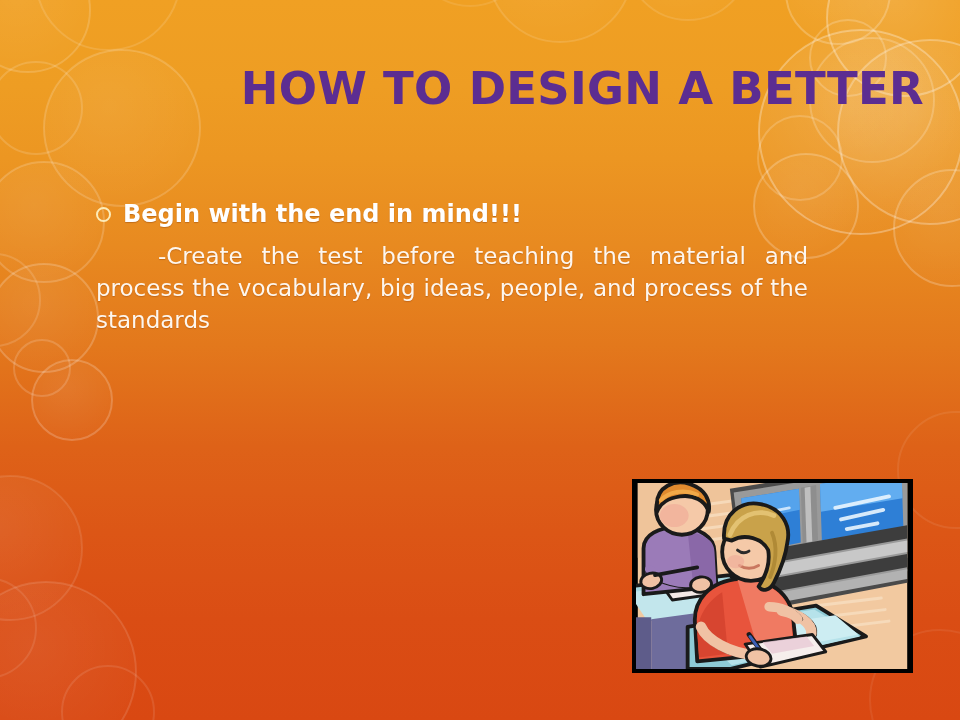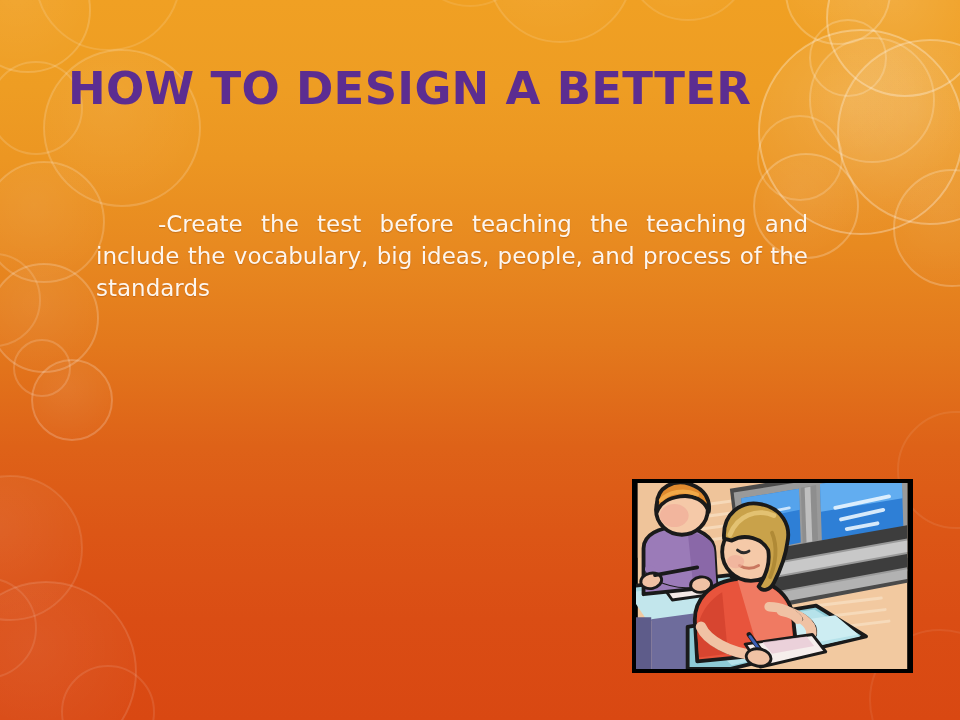--- a/index.html
+++ b/index.html
@@ -38,22 +38,22 @@
     pointer-events: none;
   }
   #bubbles svg { display:block; width:960px; height:720px; }
 
   
   #title-block {
     position: absolute;
     left: 0;
     top: 62px;
     width: 960px;
-    text-align: left;
-    padding: 0 68px;
+    text-align: right;
+    padding: 0 36px;
   }
   #title-block .tline {
     display: block;
     color: #5C2D91;
     font-weight: bold;
     font-size: 45px;
     line-height: 54px;
     letter-spacing: 0.3px;
     white-space: nowrap;
   }
@@ -167,22 +167,26 @@
       </g>
     </svg>
   </div>
 
   <div id="title-block">
     <span class="tline">HOW TO DESIGN A BETTER</span>
   </div>
 
   <div id="body-block">
 
-
-    <p id="sub-paragraph">-Create the test before teaching the teaching and include the vocabulary, big ideas, people, and process of the standards</p>
+    <div class="bullet-row">
+      <span class="bullet-mark"></span>
+      <span class="bullet-text">Begin with the end in mind!!!</span>
+    </div>
+
+    <p id="sub-paragraph">-Create the test before teaching the material and process the vocabulary, big ideas, people, and process of the standards</p>
   </div>
 
   <div id="clipart-frame">
     <svg viewBox="0 0 281 194" xmlns="http://www.w3.org/2000/svg">
 
       <rect x="0" y="0" width="281" height="194" fill="#F2C9A0"></rect>
       <rect x="0" y="0" width="281" height="78" fill="#EFC49A"></rect>
 
       <g stroke="#F7DCBD" stroke-width="3" stroke-linecap="round" opacity="0.9">
         <line x1="60" y1="24" x2="118" y2="16"></line>

